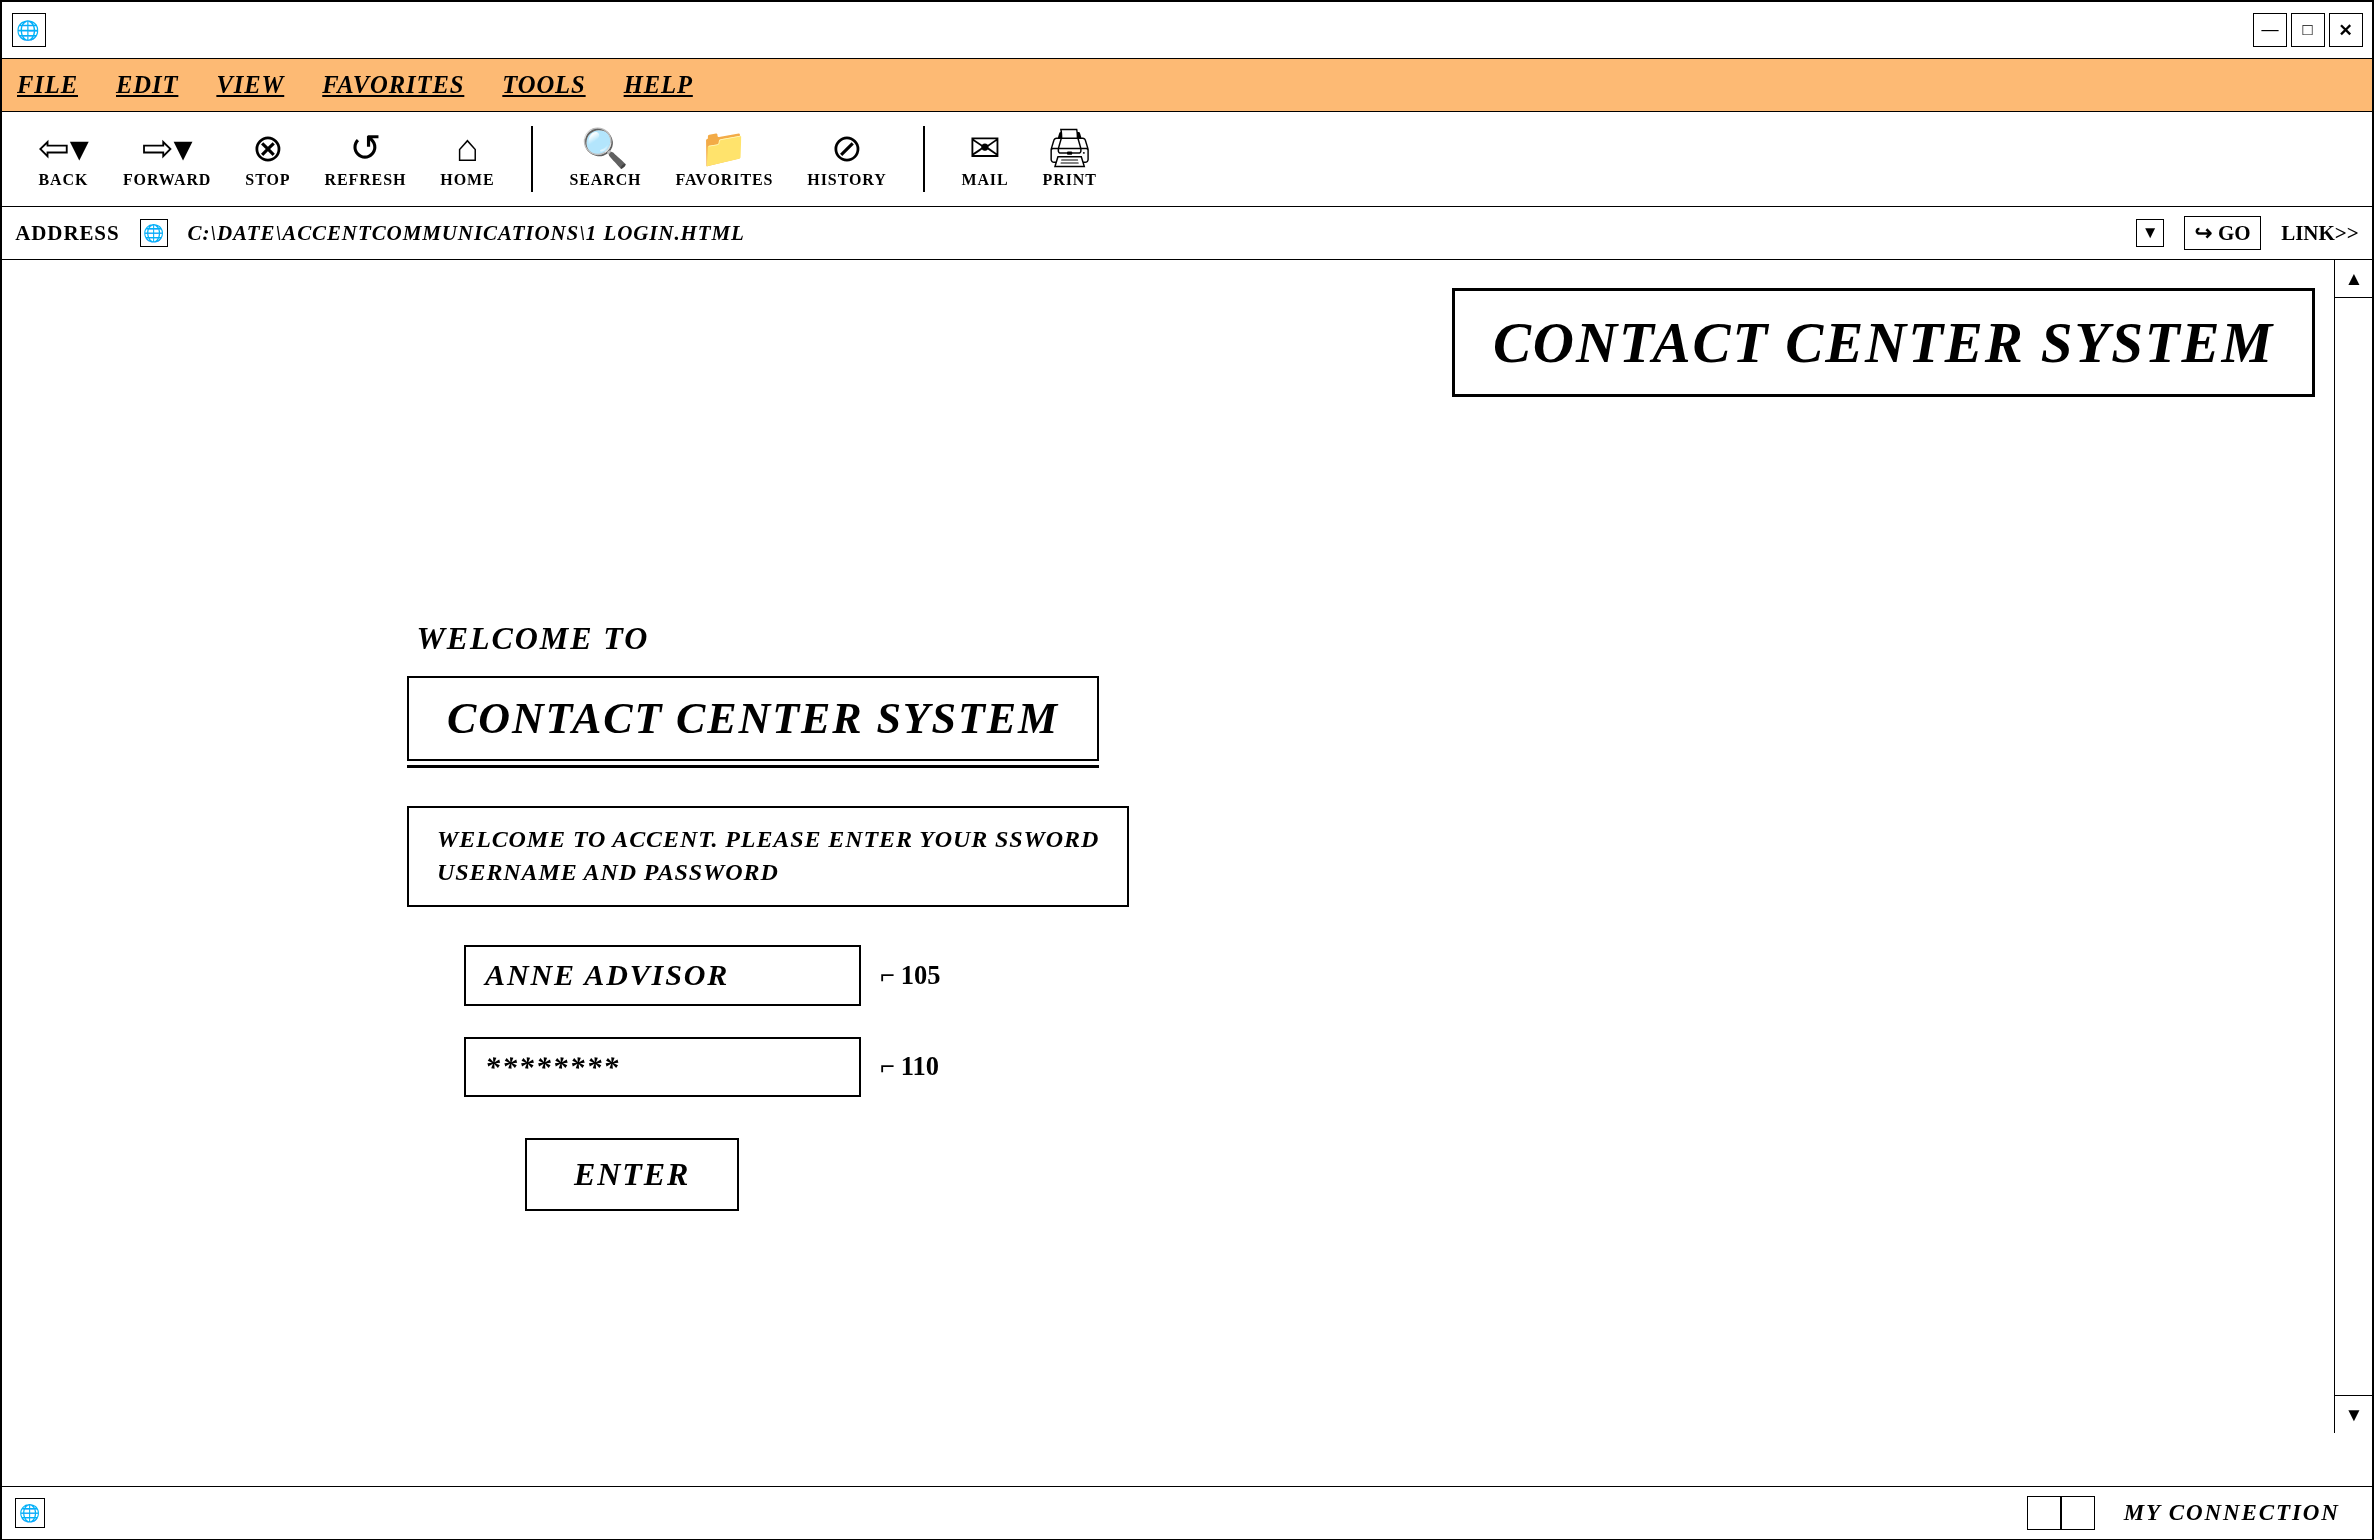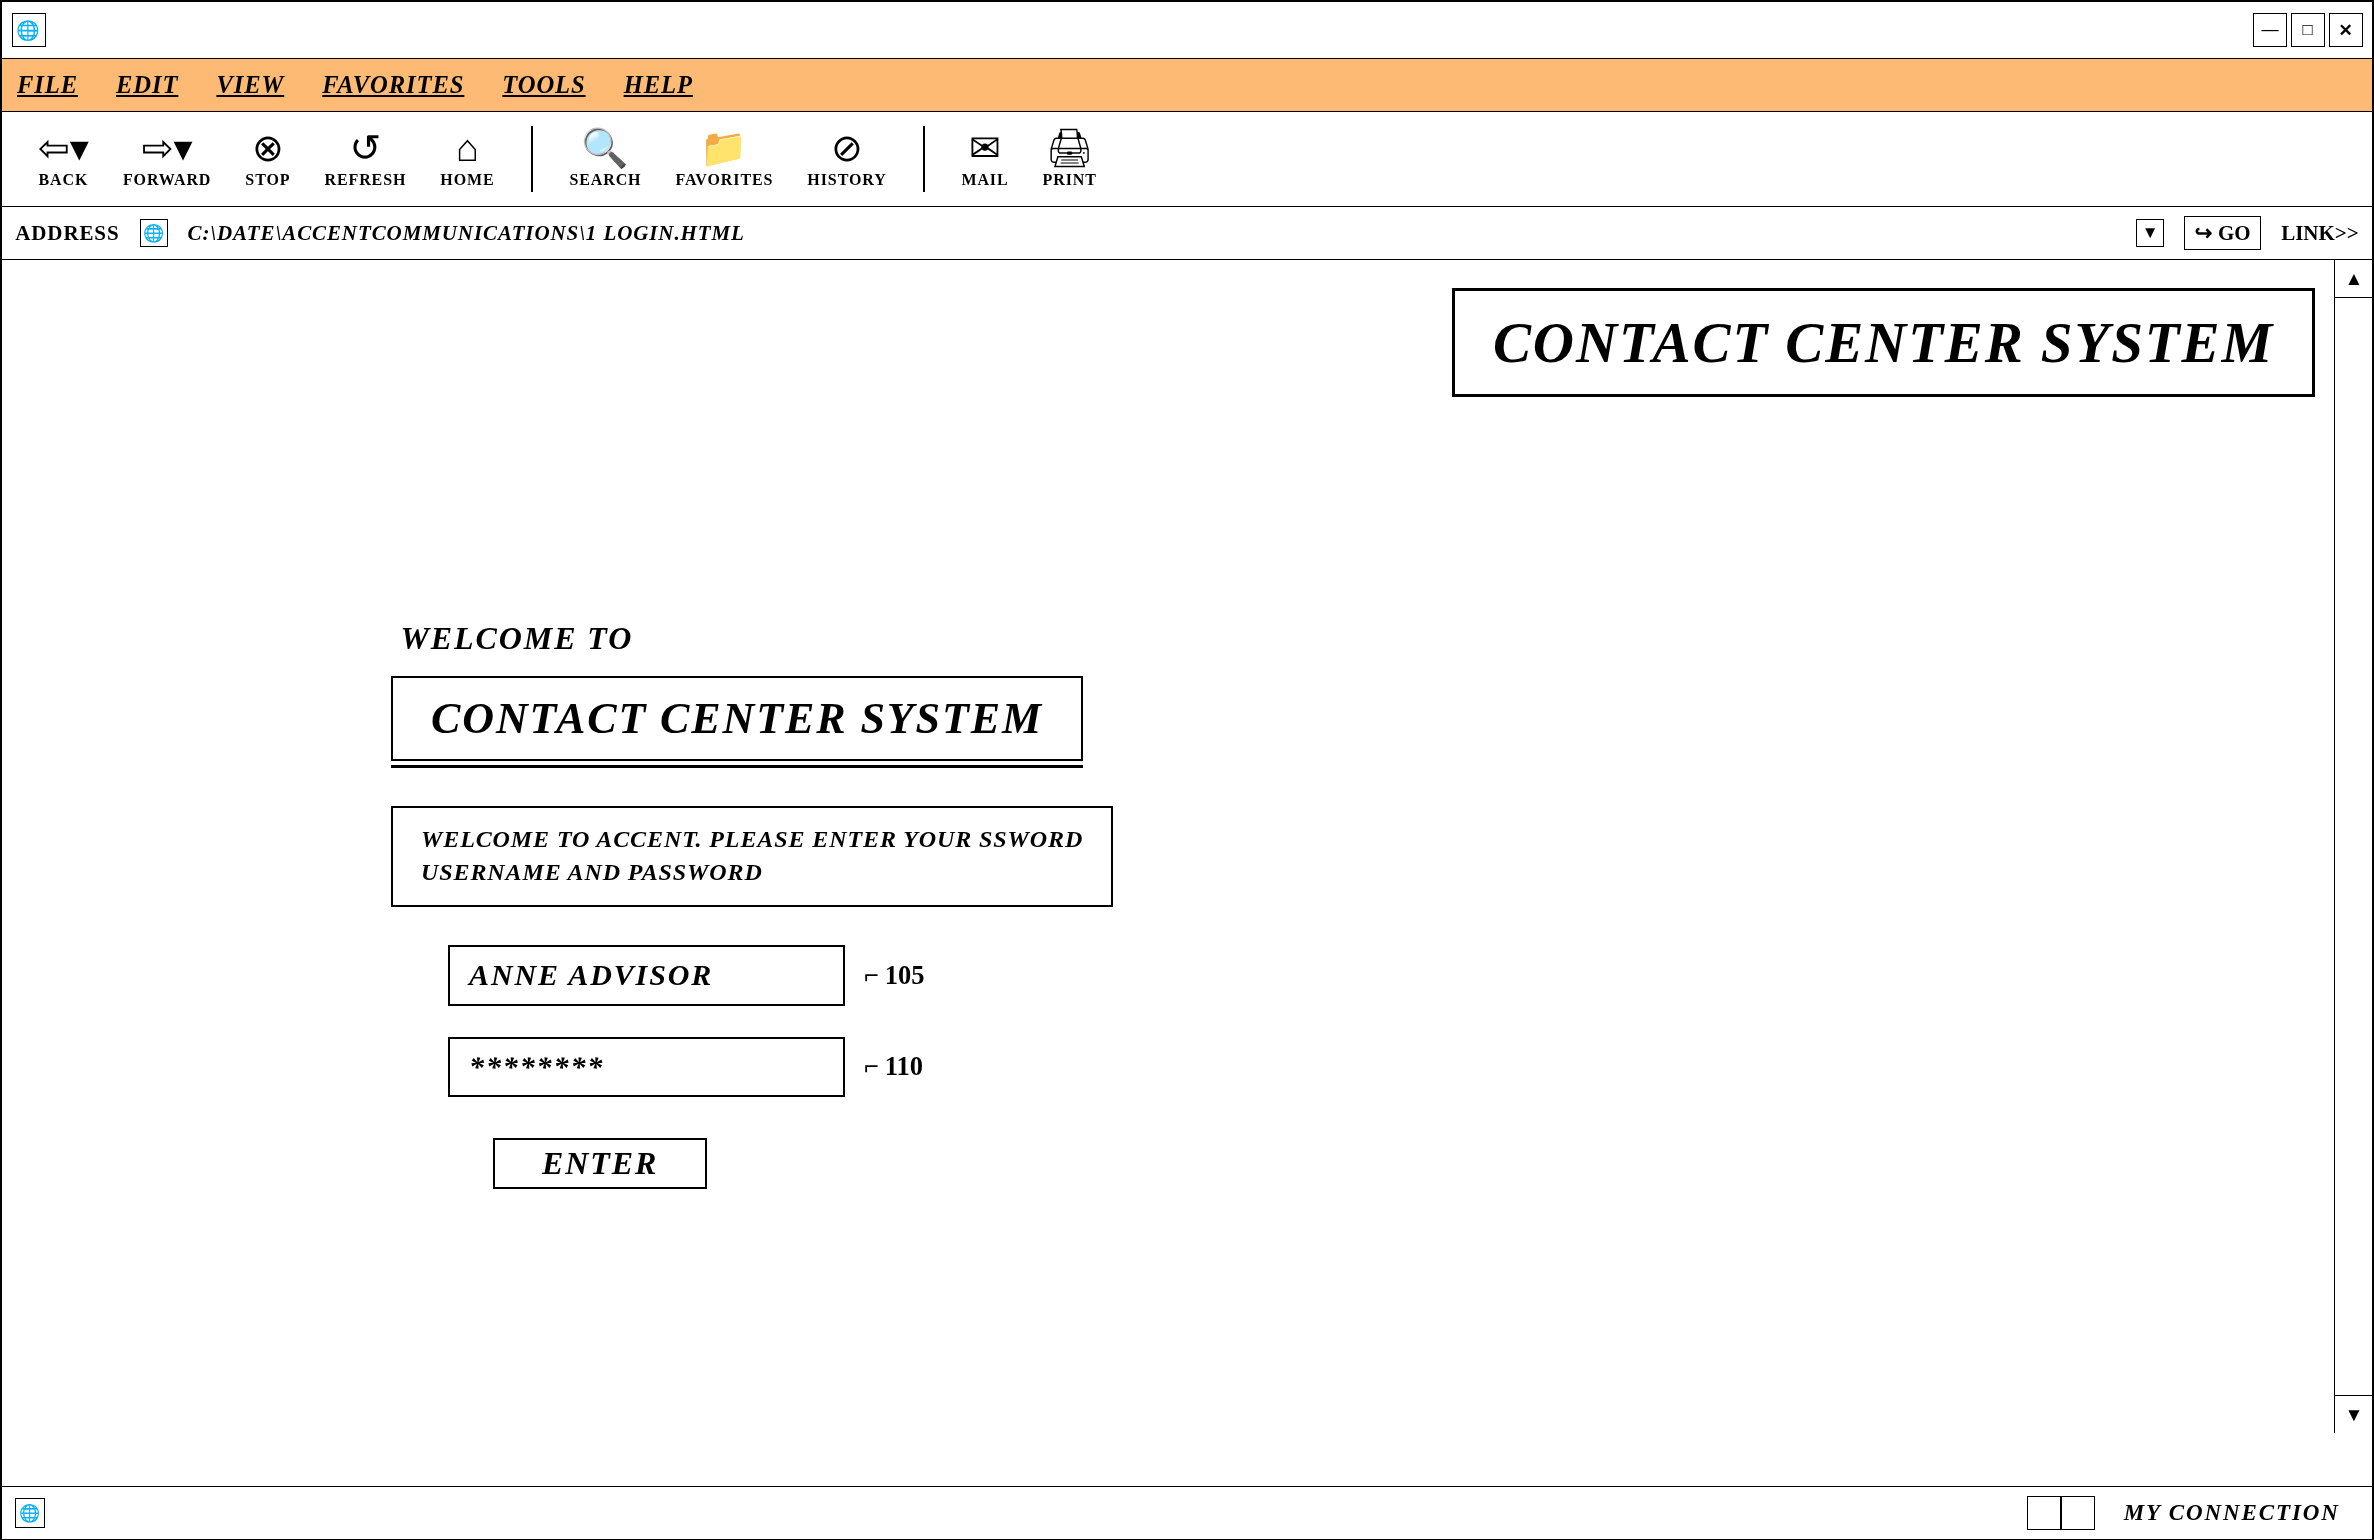--- a/index.html
+++ b/index.html
@@ -261,21 +261,21 @@
       font-size: 57px;
       font-weight: bold;
       font-style: italic;
       letter-spacing: 1.9px;
     }
 
     
     .login-area {
       position: absolute;
       top: 360px;
-      left: 389px;
+      left: 405px;
       display: flex;
       flex-direction: column;
       align-items: flex-start;
       gap: 19px;
     }
 
     .welcome-to-label {
       font-size: 32px;
       font-style: italic;
       font-weight: bold;
@@ -349,24 +349,24 @@
     .field-ref {
       display: flex;
       align-items: center;
       gap: 5.7px;
       font-size: 26.5px;
       font-weight: bold;
     }
 
     .enter-btn-box {
       border: 2.8px solid #000;
-      padding: 5px 47px;
+      padding: 16px 47px;
       cursor: pointer;
       margin-top: 9.5px;
-      margin-left: 45px;
+      margin-left: 61px;
     }
 
     .enter-btn-text {
       font-size: 32px;
       font-weight: bold;
       font-style: italic;
       letter-spacing: 1.9px;
     }
 
     

